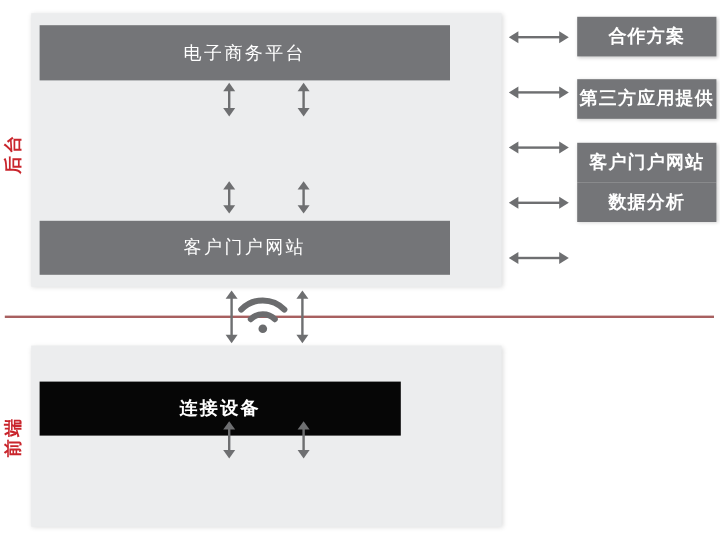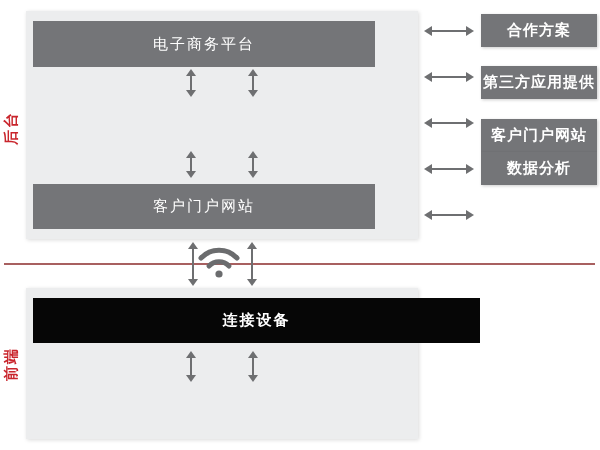--- a/index.html
+++ b/index.html
@@ -19,23 +19,23 @@
     box-shadow:1px 1px 4px rgba(0,0,0,.15);
   }
   
   .graybox{
     position:absolute;left:33px;width:342px;background:var(--box-gray,#747578);
     color:#fff;font-size:15px;font-weight:normal;letter-spacing:2px;
     display:flex;align-items:center;justify-content:center;
   }
   
   .blackbox{
-    position:absolute;left:33px;width:447px;background:var(--box-black,#060606);
+    position:absolute;left:33px;width:301px;background:var(--box-black,#060606);
     color:#fff;font-size:15px;font-weight:bold;letter-spacing:2px;
-    display:flex;align-items:center;justify-content:center;
+    display:flex;align-items:center;justify-content:center;margin-top:20px;
   }
   
   .partnerbox{
     position:absolute;left:481px;width:116px;height:33px;background:var(--box-gray,#747578);
     color:#fff;font-size:15px;font-weight:bold;letter-spacing:1px;
     display:flex;align-items:center;justify-content:center;
     box-shadow:1px 1px 3px rgba(0,0,0,.2);
   }
   
   .varrow{position:absolute;width:10px;}

